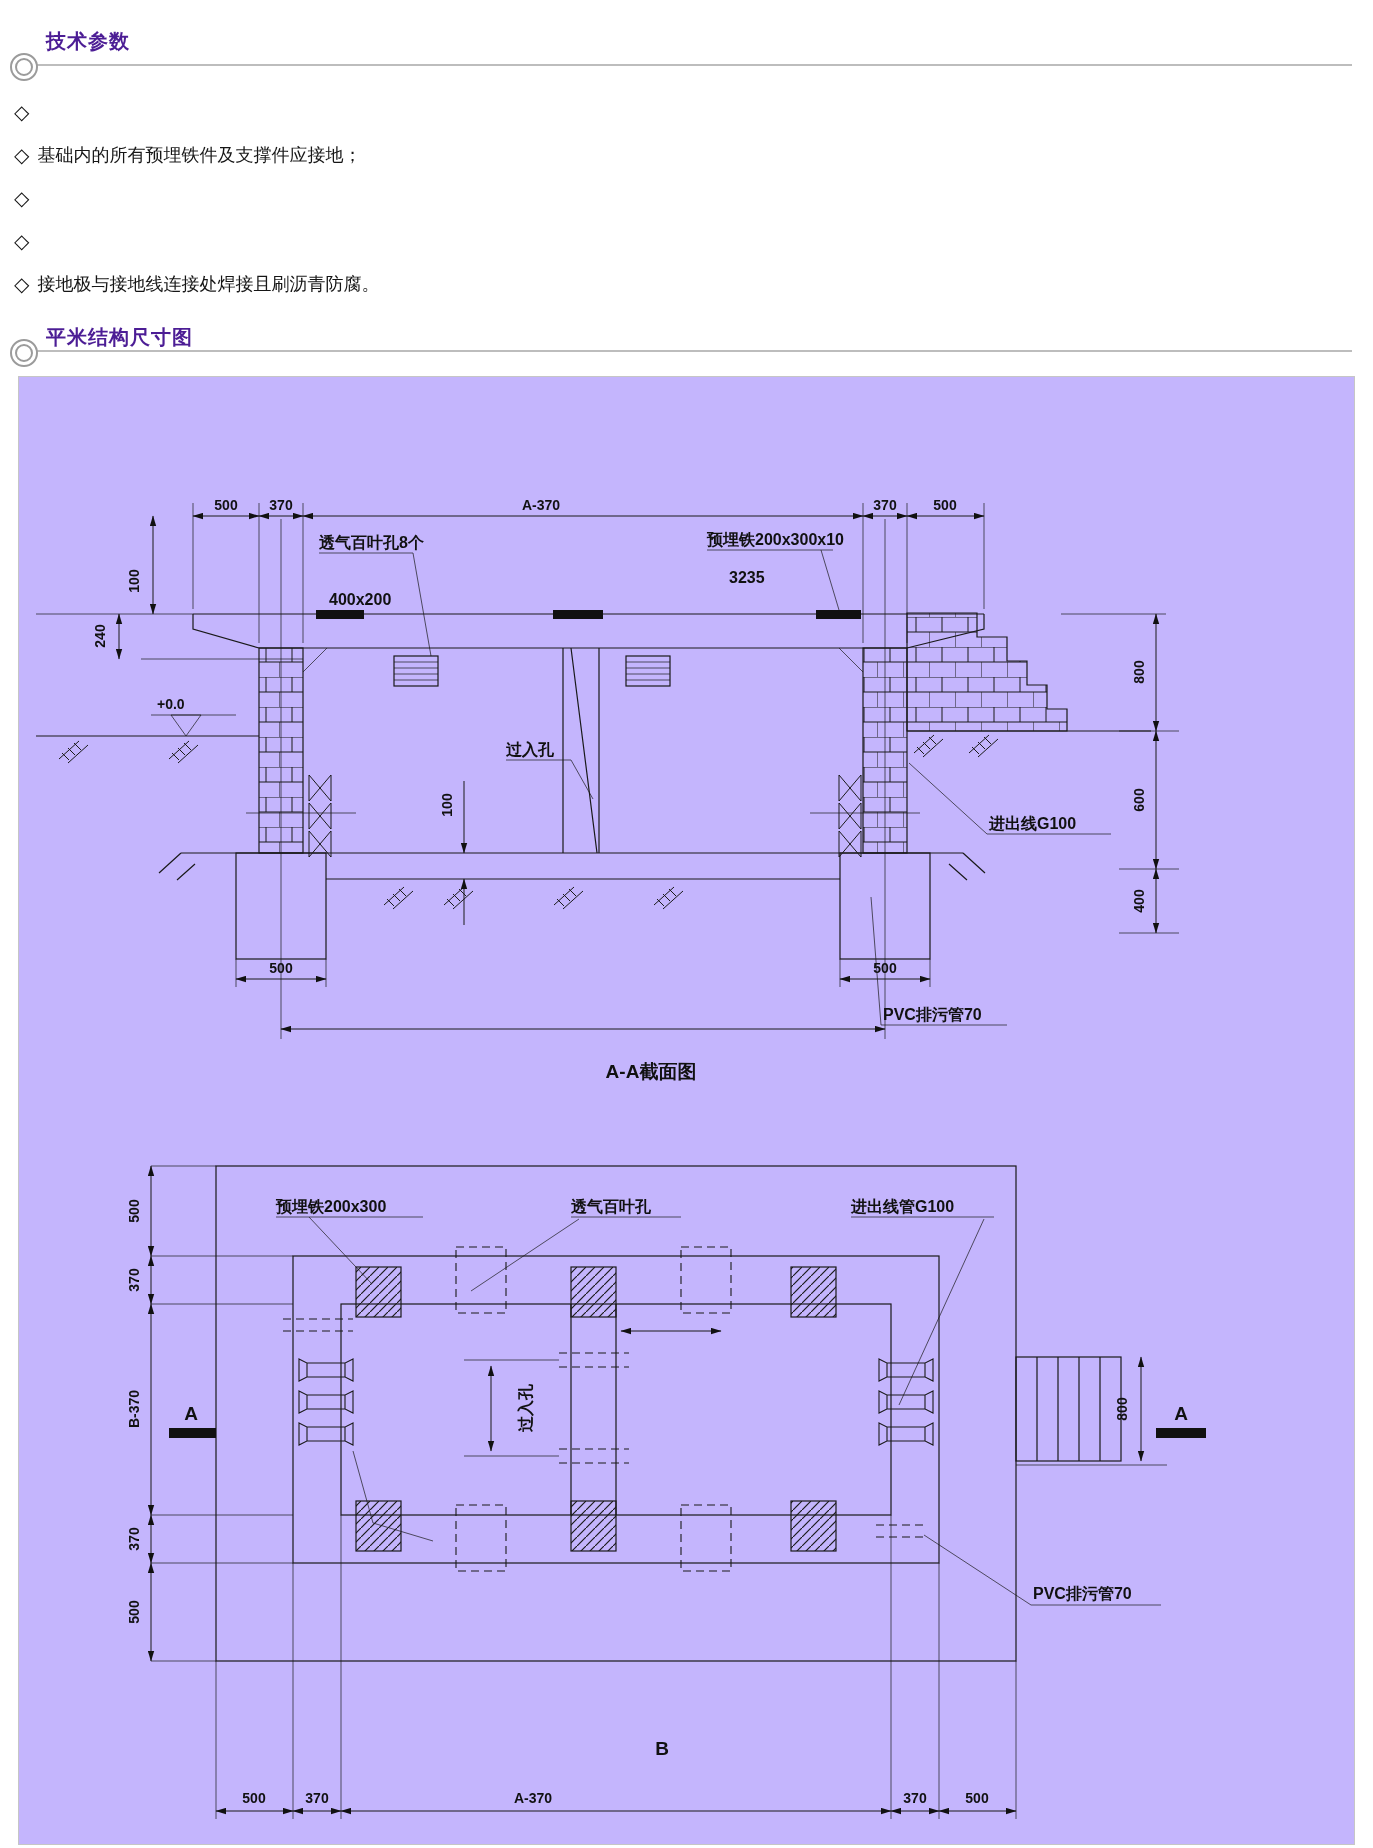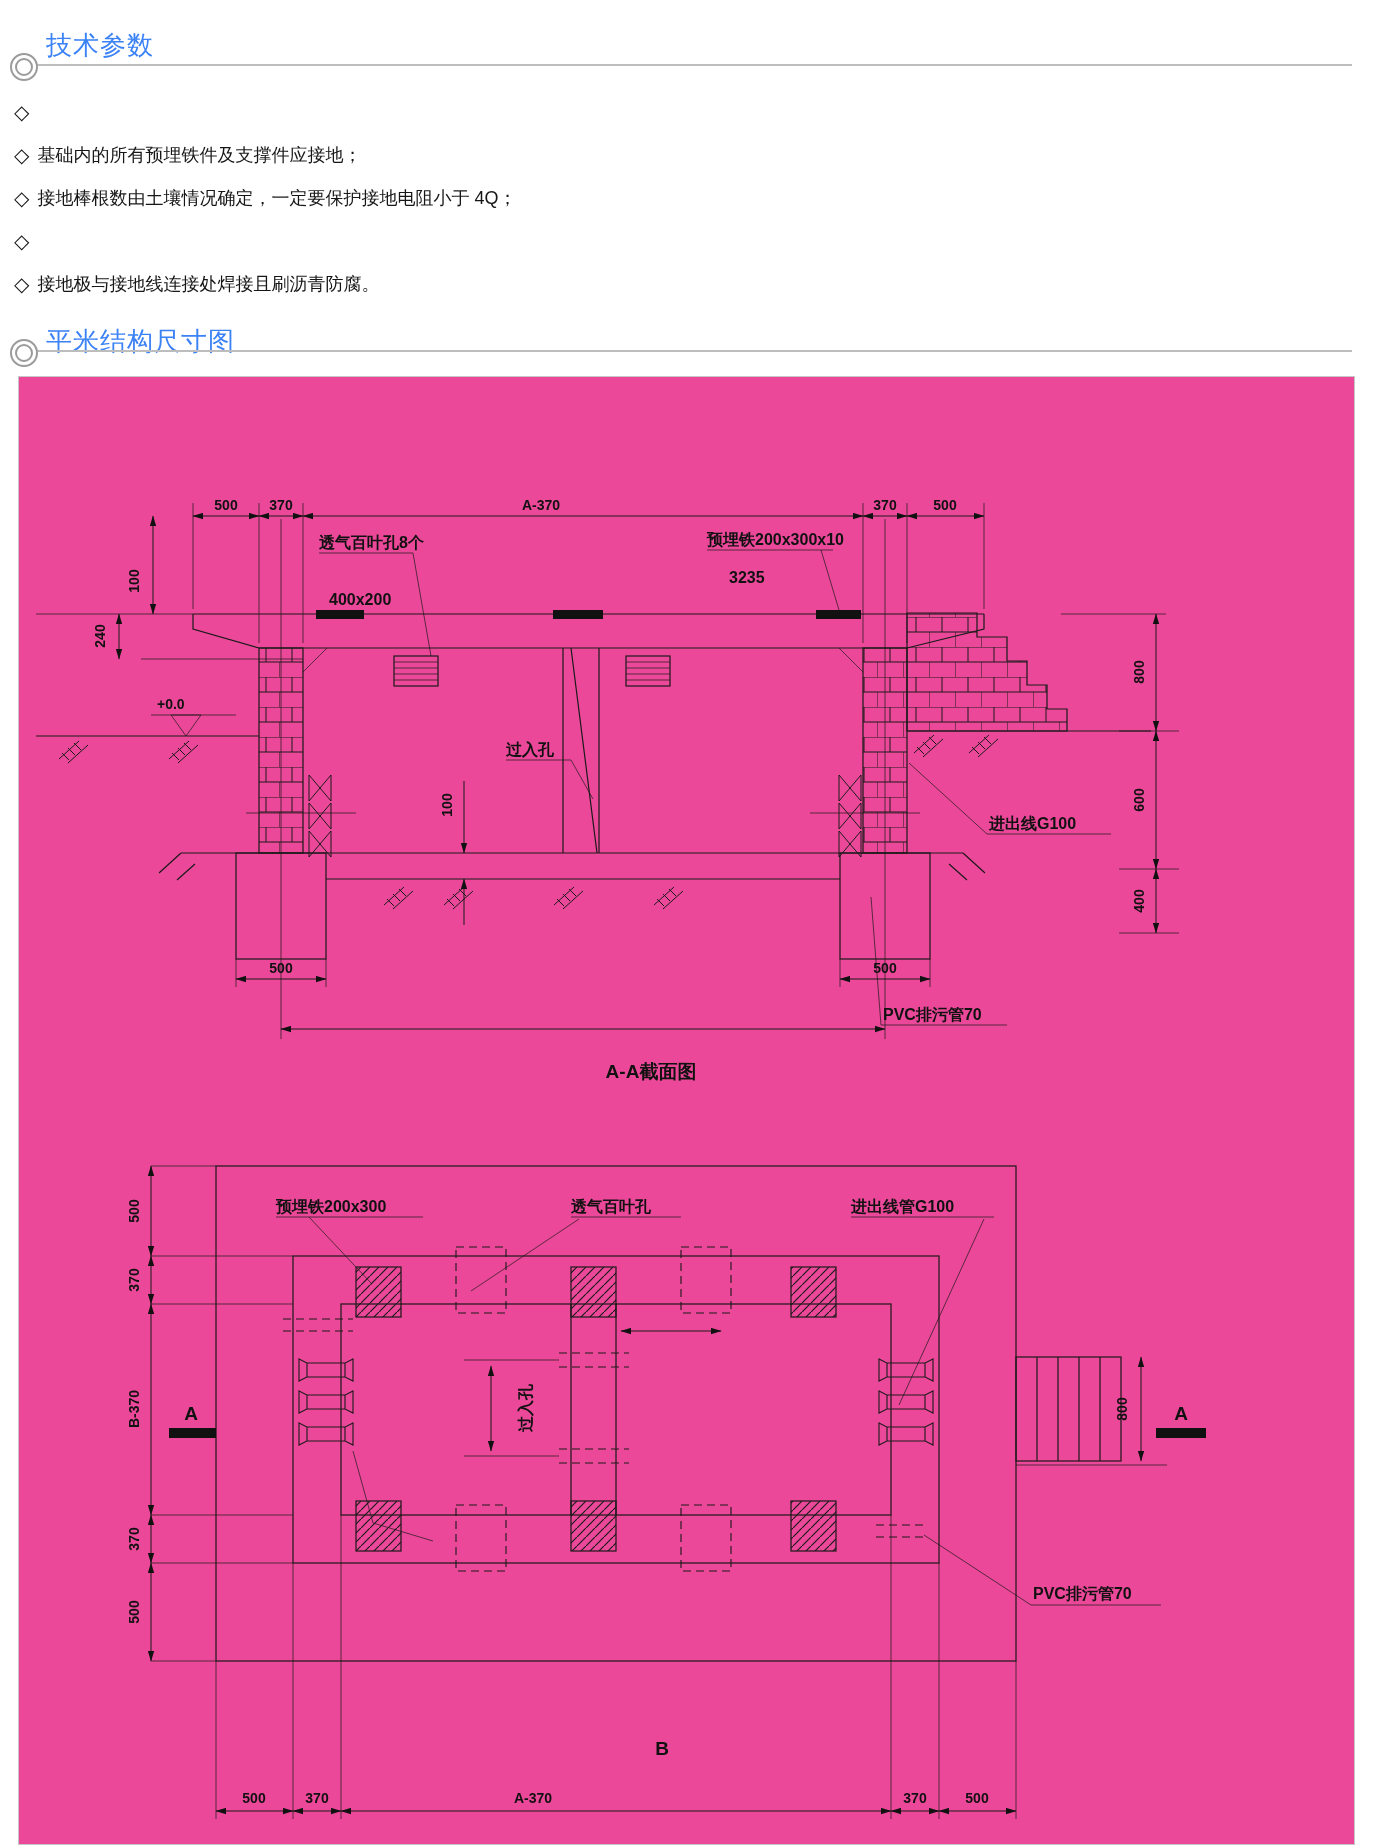--- a/index.html
+++ b/index.html
@@ -1,25 +1,25 @@
 <!DOCTYPE html>
 <html><head>
 <meta charset="utf-8">
 <style>
   html,body{margin:0;padding:0;background:#fff;}
   #page{position:relative;width:1373px;height:1848px;background:#ffffff;overflow:hidden;
         font-family:"Liberation Sans",sans-serif;color:#1a1a1a;}
-  .sec-title{position:absolute;font-size:26px;font-weight:normal;color:#3b82f6;letter-spacing:1px;}
+  .sec-title{position:absolute;font-size:20px;font-weight:bold;color:#4c1d95;letter-spacing:1px;}
   .rule{position:absolute;height:2px;background:#bdbdbd;}
   .ring{position:absolute;width:24px;height:24px;border:2px solid #9b9b9b;border-radius:50%;background:#fff;}
   .ring::after{content:"";position:absolute;inset:3px;border:2px solid #9b9b9b;border-radius:50%;}
   .plist{position:absolute;left:14px;top:100px;}
   .pitem{display:flex;align-items:flex-start;height:43px;font-size:18px;color:#161616;}
   .pitem .dia{font-size:20px;margin-right:8px;color:#111;line-height:24px;}
-  .panel{position:absolute;left:18px;top:376px;width:1337px;height:1469px;background:#ec4899;
+  .panel{position:absolute;left:18px;top:376px;width:1337px;height:1469px;background:#c4b5fd;
          border:1px solid #c6c6c6;box-sizing:border-box;}
   svg{position:absolute;left:0;}
   svg text{fill:#111;font-family:"Liberation Sans",sans-serif;}
   .cn{font-size:16px;font-weight:bold;}
   .num{font-size:14px;font-weight:bold;}
   .big{font-size:19px;font-weight:bold;}
   .s{stroke:#1a1a1a;stroke-width:1.2;fill:none;}
   .t{stroke:#1a1a1a;stroke-width:0.7;fill:none;}
   .dim{stroke:#1a1a1a;stroke-width:1;fill:none;marker-start:url(#ar);marker-end:url(#ar);}
   .dim1{stroke:#1a1a1a;stroke-width:1;fill:none;marker-end:url(#ar);}
@@ -38,21 +38,20 @@
   <div class="plist">
     <div class="pitem">
       <span class="dia">◇</span>
       </div>
     <div class="pitem">
       <span class="dia">◇</span>
       <span>基础内的所有预埋铁件及支撑件应接地；</span>
       </div>
     <div class="pitem">
       <span class="dia">◇</span>
-      <span>接地棒根数由土壤情况确定，一定要保护接地电阻小于 4Q；</span>
       </div>
     <div class="pitem">
       <span class="dia">◇</span>
       </div>
     <div class="pitem">
       <span class="dia">◇</span>
       <span>接地极与接地线连接处焊接且刷沥青防腐。</span>
       </div>
   </div>
 

